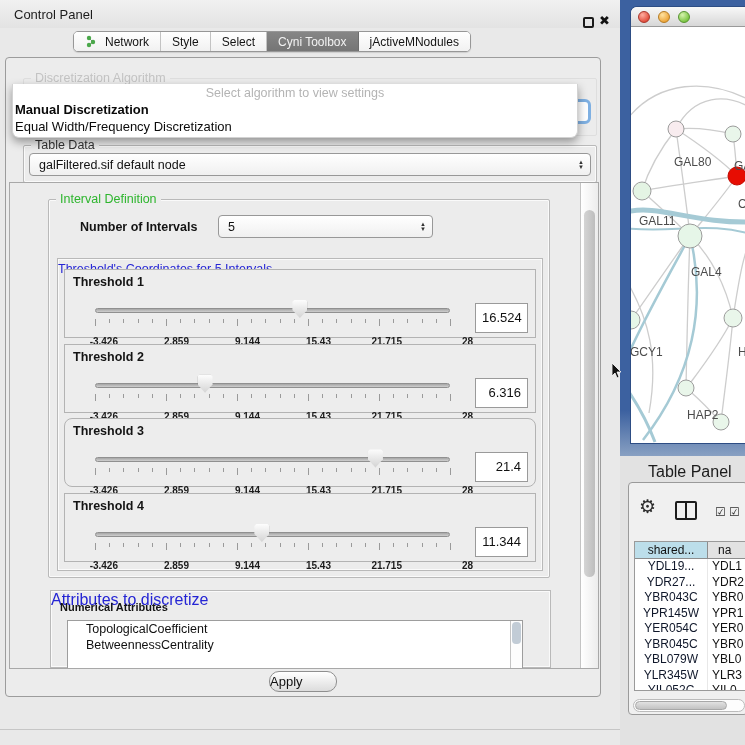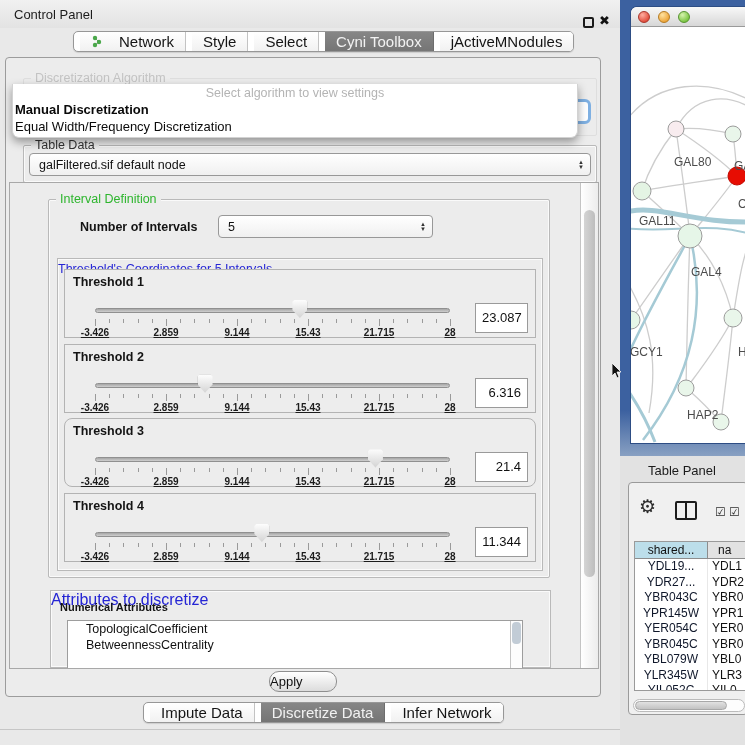--- a/index.html
+++ b/index.html
@@ -8,21 +8,21 @@
 
   
   .cp { position:absolute; left:0; top:0; width:620px; height:745px; background:#e9e9e9; }
   .cp-titlebar { position:absolute; left:0; top:0; width:620px; height:28px; background:linear-gradient(#f1f1f1,#e3e3e3);padding-left:29px; }
   .cp-title { position:absolute; left:14px; top:7px; font-size:13px; color:#1c1c1c; }
   .float-btn { position:absolute; left:583px; top:17px; width:11px; height:11px; border:2px solid #1a1a1a; border-radius:2px; background:transparent; }
   .close-btn { position:absolute; left:599px; top:13px; font-size:13px; font-weight:bold; color:#111; }
 
   
   .seg { position:absolute; display:flex; height:21px; border:1px solid #979797; border-radius:5px; overflow:hidden; background:#fff; box-shadow:0 1px 1px rgba(0,0,0,.12); }
-  .seg .tab { display:flex; align-items:center; gap:16px; padding:0 11px; font-size:15px; color:#141414; border-right:1px solid #c3c3c3; background:linear-gradient(#ffffff,#f1f1f1); white-space:nowrap;margin-left:6px; }
+  .seg .tab { display:flex; align-items:center; gap:8px; padding:0 11px; font-size:12px; color:#141414; border-right:1px solid #c3c3c3; background:linear-gradient(#ffffff,#f1f1f1); white-space:nowrap; }
   .seg .tab:last-child { border-right:none; }
   .seg .tab.selected { background:linear-gradient(#868686,#757575); color:#f2f2f2; border-color:#6d6d6d; }
   .top-tabs { left:73px; top:31px; }
   .bottom-tabs { left:143px; top:702px; }
 
   .content { position:absolute; left:5px; top:57px; width:596px; height:640px; border:1px solid #9c9c9c; border-radius:4px; background:#ececec; }
   .cp-bottom-line { position:absolute; left:0; top:729px; width:620px; height:1px; background:#c6c6c6; }
 
   
   .group { position:absolute; border:1px solid #b9b9b9; border-radius:2px; box-shadow:inset 0 0 0 1px #fafafa; }
@@ -51,21 +51,21 @@
   .count-combo { left:169px; top:15px; width:215px; height:23px; }
 
   .thr-group { position:absolute; left:8px; top:58px; width:486px; height:313px; border:1px solid #b9b9b9; box-shadow:inset 0 0 0 1px #fafafa; }
   .thr-box { position:absolute; left:6px; width:472px; height:69px; border:1px solid #b3b3b3; background:#ededed; }
   .thr-title { position:absolute; left:8px; top:5px; font-size:12.5px; font-weight:bold; color:#141414; }
   .thr-track { position:absolute; left:30px; top:38px; width:355px; height:5px; border-radius:3px; background:linear-gradient(#a6a6a6,#cfcfcf); border:1px solid #909090; }
   .thr-thumb { position:absolute; top:30px; width:15px; height:18px; background:linear-gradient(#fdfdfd,#d4d4d4); clip-path:polygon(12% 0,88% 0,100% 10%,100% 55%,50% 100%,0 55%,0 10%); filter:drop-shadow(0 0 1px #777); }
   .tick { position:absolute; width:1px; background:#9a9a9a; }
   .tick.major { top:49px; height:7px; }
   .tick.minor { top:49px; height:4px; }
-  .scale-lab { position:absolute; top:57px; width:46px; margin-left:-23px; text-align:center; font-size:10px; font-weight:bold; color:#1c1c1c;text-decoration:underline; }
+  .scale-lab { position:absolute; top:66px; width:46px; margin-left:-23px; text-align:right; font-size:10px; font-weight:bold; color:#1c1c1c; }
   .thr-value { position:absolute; left:410px; top:33px; width:53px; height:30px; background:#fff; border:1px solid #9a9a9a; font-size:13px; text-align:right; padding:0 6px; line-height:28px; color:#111; }
 
   .attr-group { position:absolute; left:40px; top:407px; width:501px; height:78px; border:1px solid #b9b9b9; box-shadow:inset 0 0 0 1px #fafafa; }
   .attr-title { position:absolute; left:9px; top:10px; font-size:11px; font-weight:bold; color:#141414; }
   .attr-list { position:absolute; left:16px; top:29px; width:456px; height:52px; background:#fff; border:1px solid #9d9d9d; overflow:hidden; }
   .attr-item { font-size:12.5px; color:#111; padding-left:18px; line-height:16px; }
   .attr-scroll { position:absolute; right:0; top:0; width:12px; height:100%; background:#fdfdfd; border-left:1px solid #c4c4c4; }
   .attr-scroll .thumb { position:absolute; left:1px; top:1px; width:9px; height:22px; background:#c2ccd6; border-radius:4px; }
 
   .apply-btn { position:absolute; left:263px; top:613px; width:68px; height:21px; border:1px solid #8f8f8f; border-radius:10px; background:linear-gradient(#ffffff,#dcdcdc); font-size:13px; color:#111; line-height:19px; }
@@ -76,21 +76,21 @@
   .net-window { position:absolute; left:11px; top:7px; width:125px; height:436px; background:#fff; border-radius:6px 6px 0 0; box-shadow:0 0 0 1px #2d4d84; }
   .net-titlebar { position:absolute; left:0; top:0; right:0; height:20px; background:linear-gradient(#f8f8f8,#d7d7d7); border-bottom:1px solid #9a9a9a; border-radius:6px 6px 0 0; }
   .light { position:absolute; top:4px; width:12px; height:12px; border-radius:50%; }
   .light.red    { left:7px;  background:radial-gradient(circle at 35% 30%, #ffada0, #e04b3a 75%); border:1px solid #a8352a; }
   .light.yellow { left:27px; background:radial-gradient(circle at 35% 30%, #ffe2a0, #eda437 75%); border:1px solid #b57b22; }
   .light.green  { left:47px; background:radial-gradient(circle at 35% 30%, #d6f3ae, #78c43f 75%); border:1px solid #579330; }
   .net-canvas { position:absolute; left:0; top:21px; width:125px; height:415px; background:#fff; overflow:hidden; }
   .net-canvas svg text { font-family:"Liberation Sans",sans-serif; font-size:12px; fill:#4c4c4c; }
 
   .table-area { position:absolute; left:0; top:456px; width:125px; height:289px; background:#e2e2e2; }
-  .tp-title { position:absolute; left:28px; top:7px; font-size:13px; color:#1b1b1b; }
+  .tp-title { position:absolute; left:28px; top:7px; font-size:16px; color:#1b1b1b; }
   .sub-panel { position:absolute; left:8px; top:26px; width:120px; height:233px; background:#f0f0f0; border:1px solid #9a9a9a; border-radius:4px; }
   .gear-ic { position:absolute; left:10px; top:12px; font-size:19px; color:#2b2b2b; }
   .cols-ic { position:absolute; left:46px; top:18px; width:22px; height:19px; border:2px solid #1c1c1c; border-radius:2px; }
   .cols-ic::after { content:""; position:absolute; left:8px; top:0; width:2px; height:15px; background:#1c1c1c; }
   .chk-ic { position:absolute; top:22px; font-size:12px; color:#2e2e2e; }
   .chk1 { left:86px; } .chk2 { left:100px; }
 
   .tbl { position:absolute; left:5px; top:58px; width:130px; height:150px; background:#fff; border:1px solid #9a9a9a; overflow:hidden; }
   .tbl-head { display:flex; height:17px; border-bottom:1px solid #8d8d8d; }
   .th1 { width:73px; background:#bcdeea; border-right:1px solid #8d8d8d; font-size:12px; text-align:center; line-height:16px; color:#111; }
@@ -204,21 +204,21 @@
                 <div class="tick minor" style="left: 356.6px;"></div>
                 <div class="tick minor" style="left: 370.8px;"></div>
                 <div class="tick major" style="left: 385px;"></div>
                 <div class="scale-lab" style="left: 30px;">-3.426</div>
                 <div class="scale-lab" style="left: 101px;">2.859</div>
                 <div class="scale-lab" style="left: 172px;">9.144</div>
                 <div class="scale-lab" style="left: 243px;">15.43</div>
                 <div class="scale-lab" style="left: 314px;">21.715</div>
                 <div class="scale-lab" style="left: 385px;">28</div>
                 <div class="thr-thumb" style="left: 227.405px;"></div>
-                <div class="thr-value">23.087</div>
+                <div class="thr-value">16.524</div>
               </div>
               <div class="thr-box" style="top: 84.7px;">
                 <div class="thr-title">Threshold 2</div>
                 <div class="thr-track"></div>
                 <div class="tick major" style="left: 30px;"></div>
                 <div class="tick minor" style="left: 44.2px;"></div>
                 <div class="tick minor" style="left: 58.4px;"></div>
                 <div class="tick minor" style="left: 72.6px;"></div>
                 <div class="tick minor" style="left: 86.8px;"></div>
                 <div class="tick major" style="left: 101px;"></div>
@@ -345,31 +345,20 @@
       </div>
 
       <div class="vscroll">
         <div class="thumb"></div>
       </div>
     </div>
 
     <div class="apply-btn">Apply</div>
   </div>
 
-  <div class="seg bottom-tabs" id="bottomTabs">
-      <div class="tab">
-        <span>Impute Data</span>
-      </div>
-      <div class="tab selected">
-        <span>Discretize Data</span>
-      </div>
-      <div class="tab">
-        <span>Infer Network</span>
-      </div>
-    </div>
   <div class="cp-bottom-line"></div>
 </div>
 
 <div class="right">
   <div class="desktop">
     <div class="net-window">
       <div class="net-titlebar">
         <span class="light red"></span>
         <span class="light yellow"></span>
         <span class="light green"></span>

